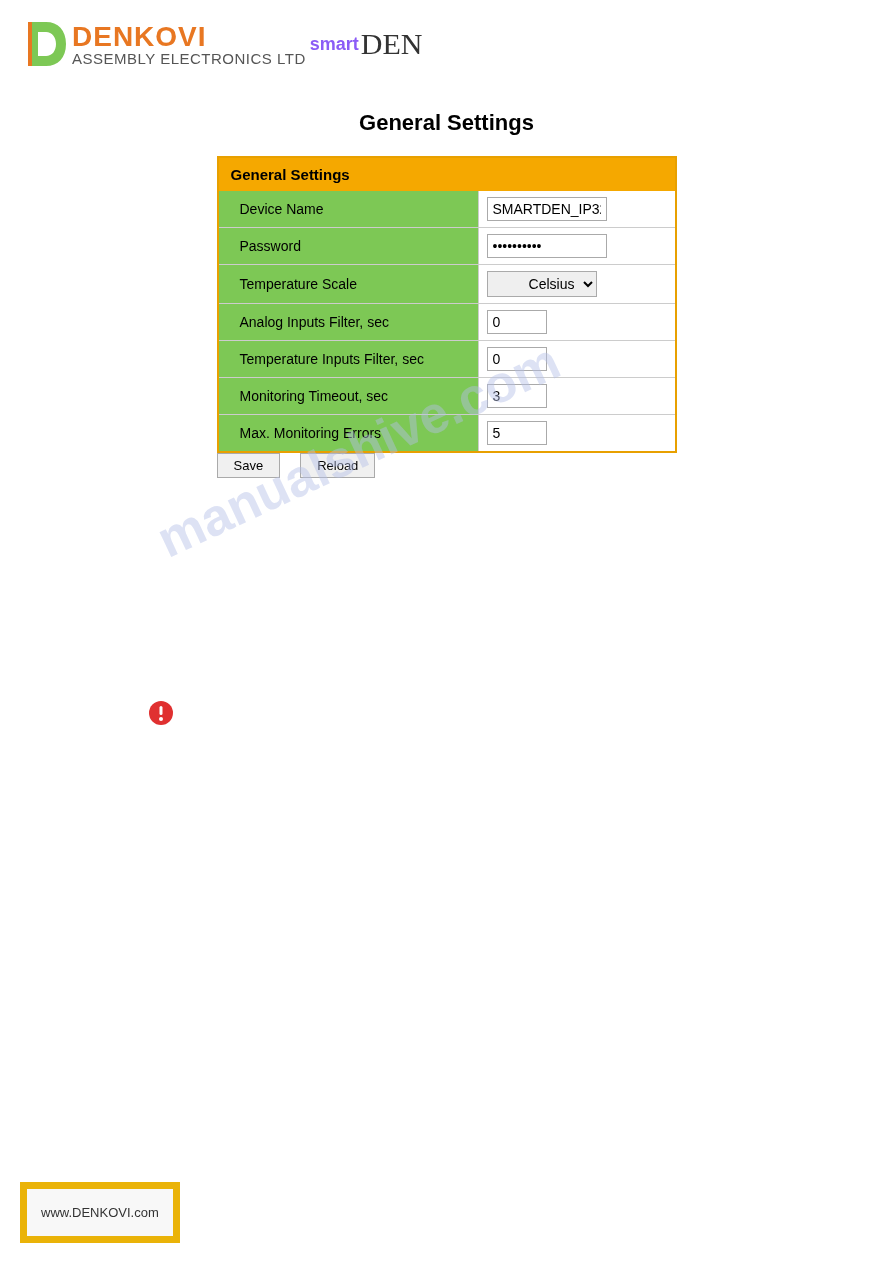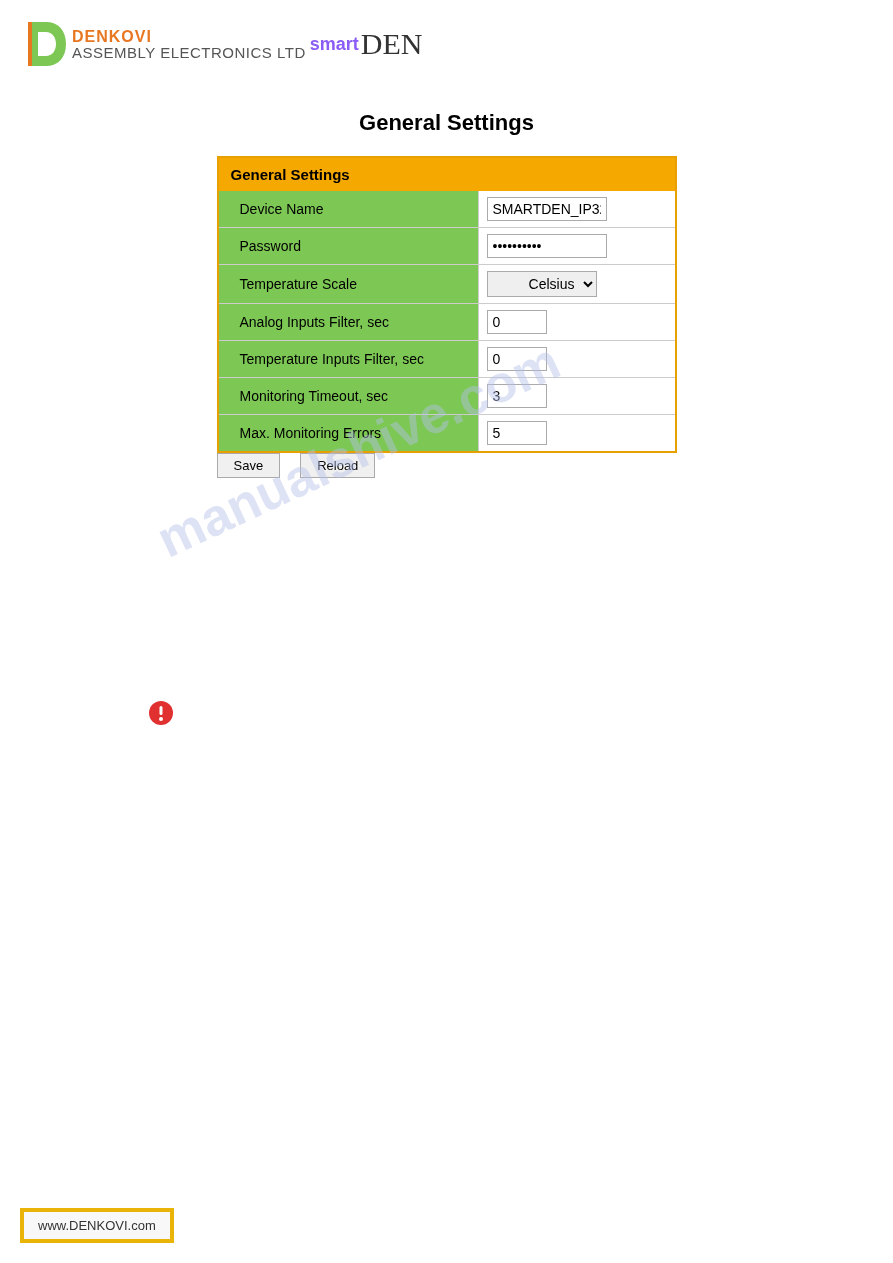--- a/index.html
+++ b/index.html
@@ -24,21 +24,21 @@
     .logo-d-shape {
       width: 52px;
       height: 52px;
     }
     .logo-text-block {
       display: flex;
       flex-direction: column;
       line-height: 1;
     }
     .logo-denkovi-text {
-      font-size: 16px;
+      font-size: 28px;
       font-weight: 900;
       color: #e87722;
       letter-spacing: 1px;
       font-family: Arial, sans-serif;
     }
     .logo-assembly-text {
       font-size: 15px;
       color: #555;
       letter-spacing: 0.5px;
       font-family: Arial, sans-serif;
@@ -164,22 +164,22 @@
       left: 148px;
       width: 26px;
       height: 26px;
     }
 
     
     .footer {
       position: absolute;
       bottom: 20px;
       left: 20px;
-      border: 4px solid #eab308;
-      padding: 6px 14px;
+      border: 7px solid #eab308;
+      padding: 16px 14px;
       font-size: 13px;
       color: #333;
       background: #f8f8f8;
     }
   </style>
 </head>
 <body>
 
 <div class="header">
   <div class="logo-container">

